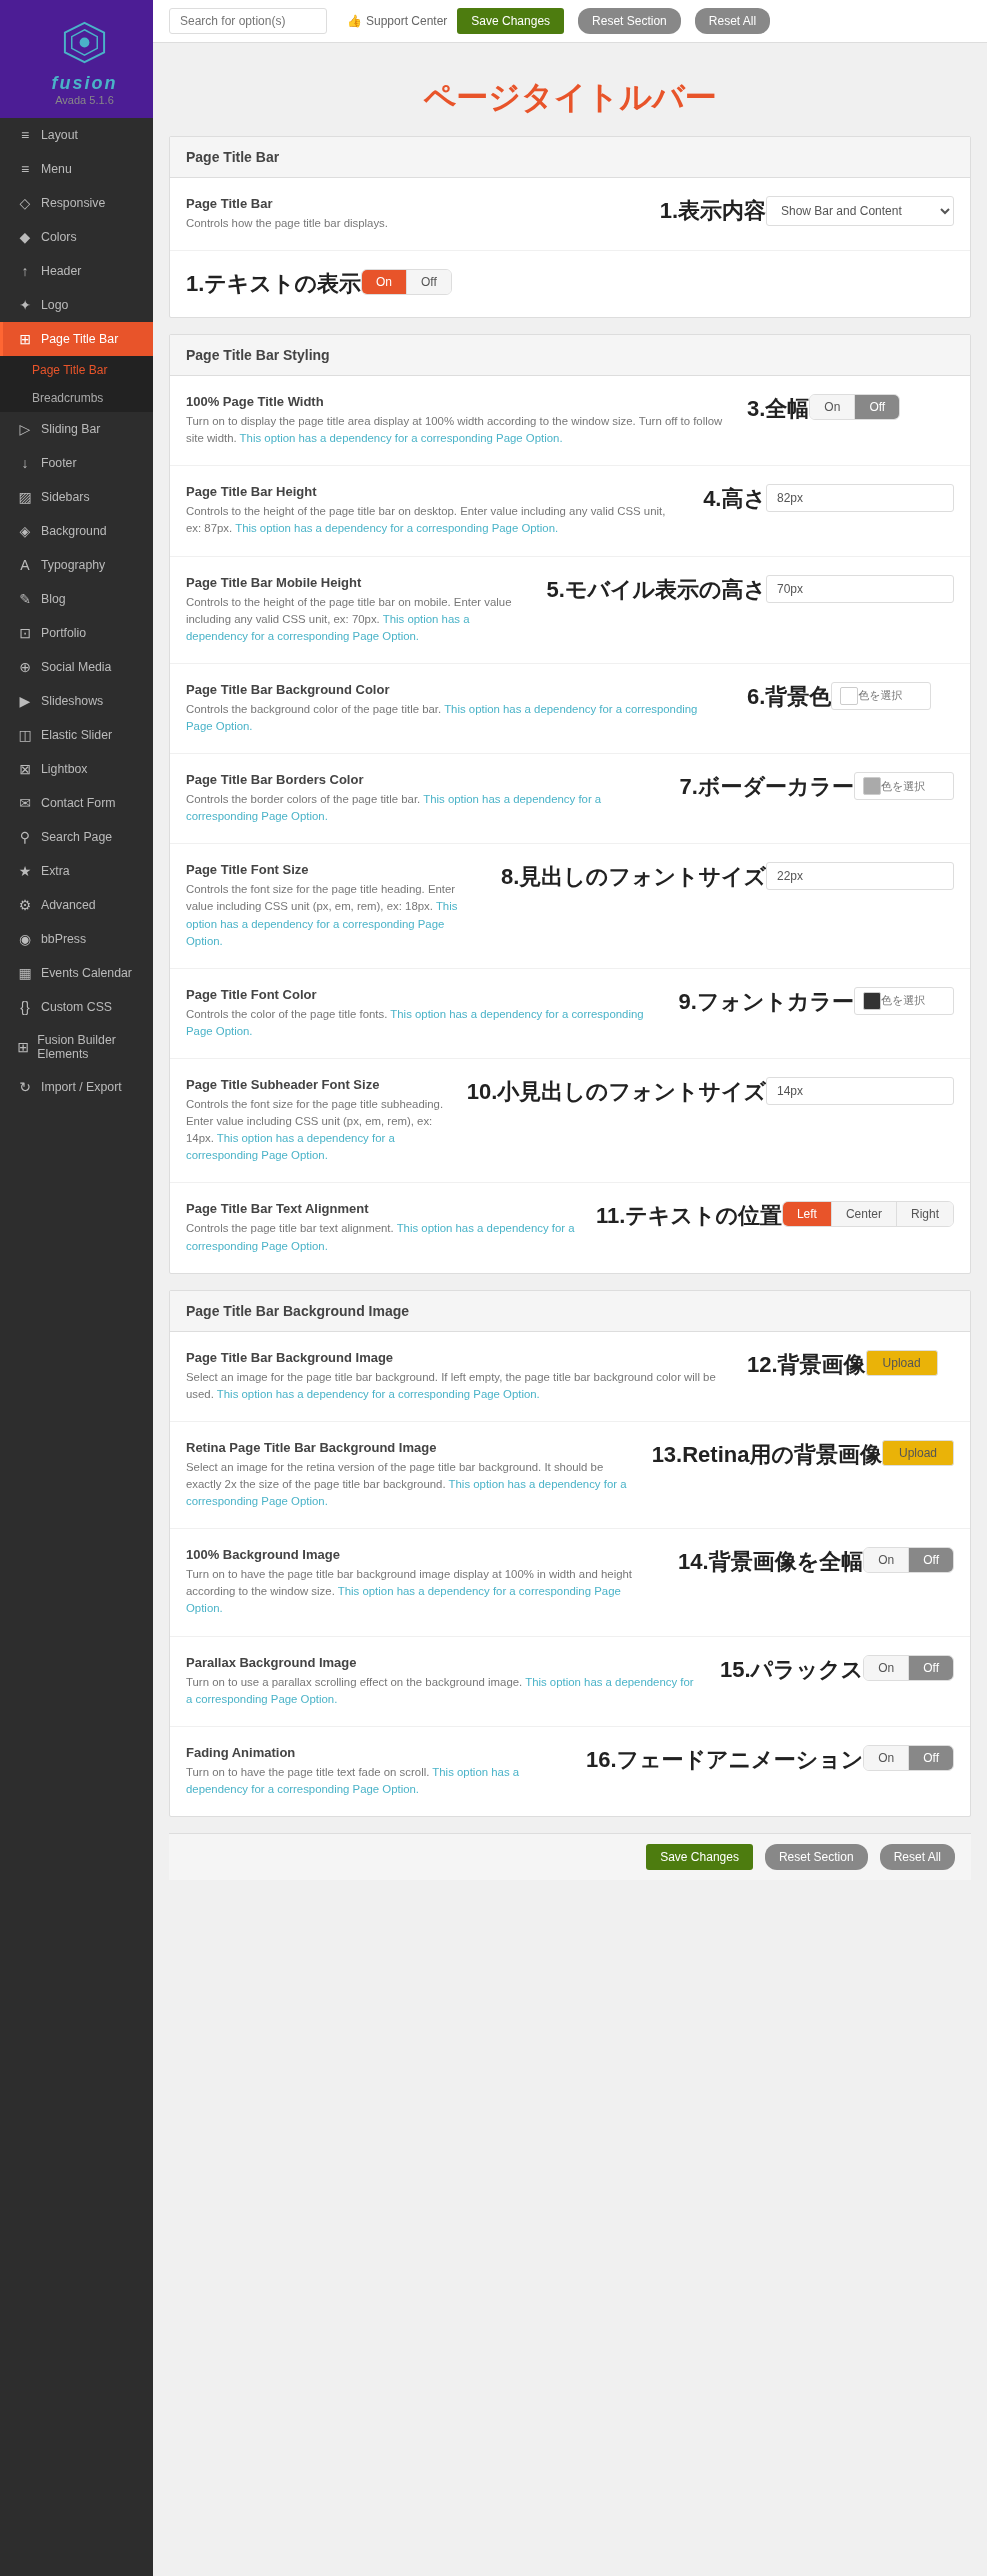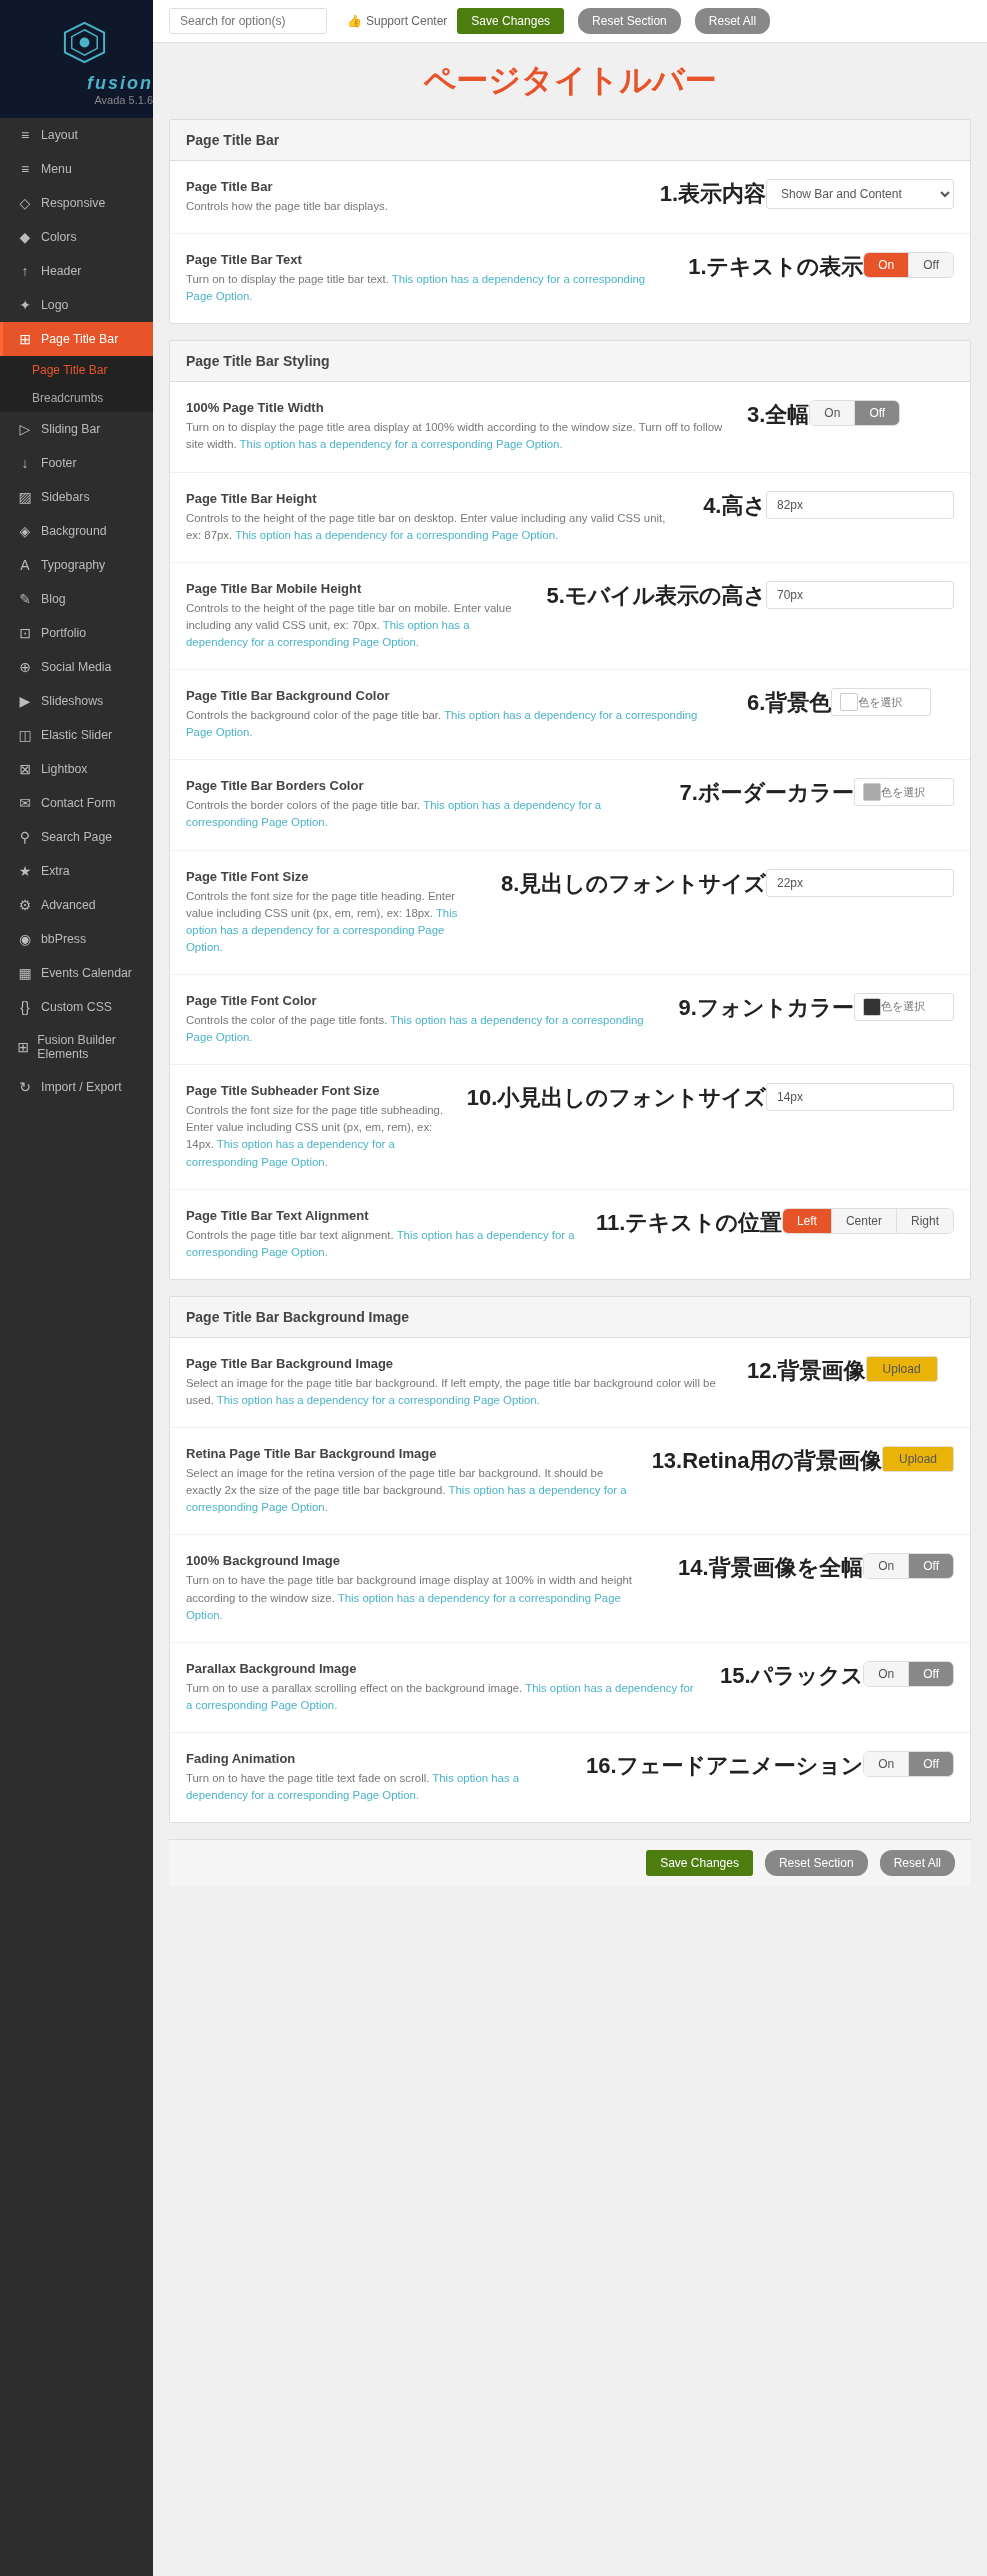--- a/index.html
+++ b/index.html
@@ -9,23 +9,23 @@
     .sidebar {
       width: 153px;
       min-width: 153px;
       background: #2d2d2d;
       color: #ccc;
       display: flex;
       flex-direction: column;
       min-height: 2576px;
     }
     .sidebar-logo {
-      background: #0f172a;
+      background: #4c1d95;
       padding: 18px 0 12px 16px;
-      text-align: right;
+      text-align: center;
     }
     .sidebar-logo .logo-icon {
       width: 49px;
       height: 49px;
       margin: 0 auto 6px auto;
       display: block;
     }
     .sidebar-logo .brand {
       color: #4ab3c8;
       font-size: 18px;
@@ -96,20 +96,21 @@
       gap: 4px;
     }
     .btn-save { background: #4d7c0f; color: #fff; border: none; padding: 6px 14px; border-radius: 3px; cursor: pointer; font-size: 12px; }
     .btn-reset { background: #888; color: #fff; border: none; padding: 6px 14px; border-radius: 12px; cursor: pointer; font-size: 12px; margin-left: 4px; }
 
     
     .page-heading {
       text-align: center;
       padding: 16px;
       background: #f0f0f0;
+      margin-top: 17px;
     }
     .page-heading h1 {
       font-size: 32px;
       color: #e8542a;
       font-weight: bold;
     }
 
     
     .section-card {
       background: #fff;
@@ -406,26 +407,20 @@
         <div class="japanese-label">1.表示内容</div>
         <select class="option-select">
           <option>Show Bar and Content</option>
           <option>Hide Bar</option>
           <option>Hide Content</option>
         </select>
       </div>
     </div>
 
     <div class="option-row">
-      <div class="option-left">
-        <div class="option-label">Page Title Bar Text</div>
-        <div class="option-desc">
-          Turn on to display the page title bar text. <span style="color:#4ab3c8">This option has a dependency for a corresponding Page Option.</span>
-        </div>
-      </div>
       <div class="option-right">
         <div class="japanese-label">1.テキストの表示</div>
         <div class="toggle-group">
           <button class="toggle-btn active-on">On</button>
           <button class="toggle-btn">Off</button>
         </div>
       </div>
     </div>
   </div>
 

